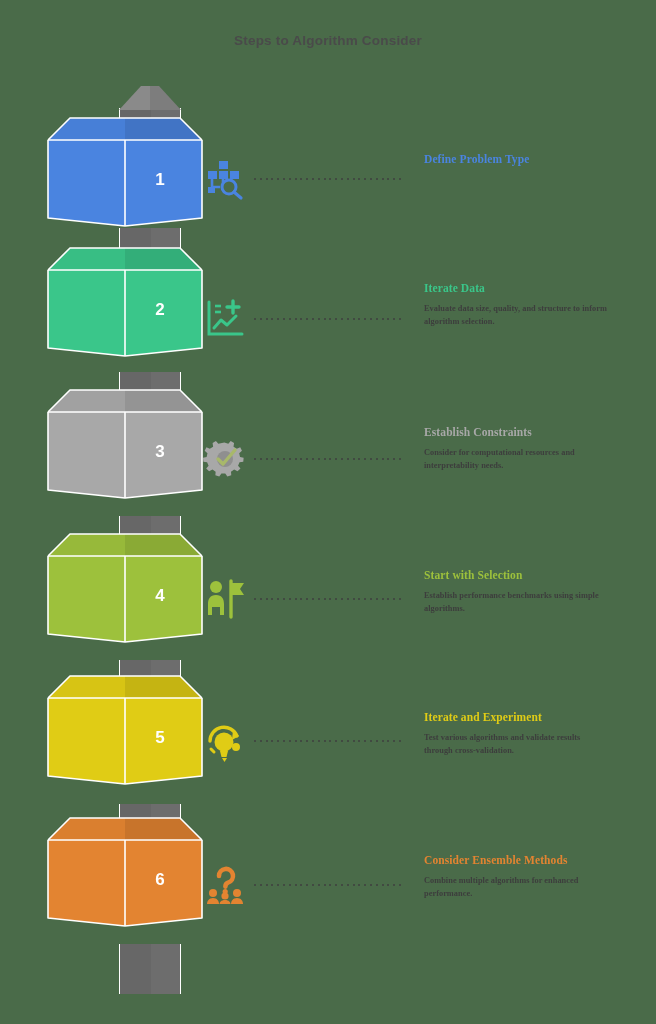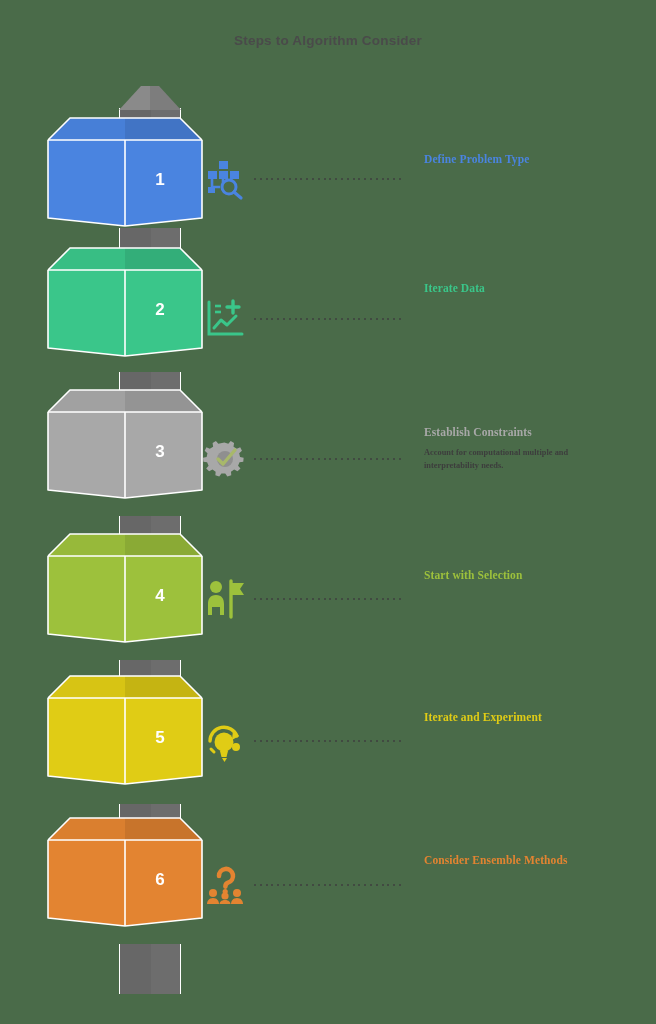--- a/index.html
+++ b/index.html
@@ -232,20 +232,21 @@
           <i style="left:110.2px;background:#3f3f3f;"></i>
           <i style="left:116px;background:#3f3f3f;"></i>
           <i style="left:121.8px;background:#3f3f3f;"></i>
           <i style="left:127.6px;background:#3f3f3f;"></i>
           <i style="left:133.4px;background:#3f3f3f;"></i>
           <i style="left:139.2px;background:#3f3f3f;"></i>
           <i style="left:145px;background:#3f3f3f;"></i>
         </div>
         <div class="txt" style="top: 281px; left: 424px;">
           <div class="head" style="color:#3ac68a;">Iterate Data</div>
+     <div class="body" style="color:#3d3d3d;">Evaluate data size, quality, and structure to inform algorithm selection.</div>
         </div>
       </div>
       <div class="step">
         <div class="box" style="top: 390px;">
           <div class="rim-left" style="background:rgb(161,161,161);"></div>
      <div class="rim-right" style="background:rgb(148,148,148);"></div>
      <div class="face-left" style="background:#a8a8a8;"></div>
      <div class="face-right" style="background:#a8a8a8;"></div>
      <svg class="outline" width="154" height="108">
        <g stroke="#ffffff" stroke-width="1.6" fill="none" stroke-linejoin="round">
@@ -287,21 +288,21 @@
           <i style="left:110.2px;background:#3f3f3f;"></i>
           <i style="left:116px;background:#3f3f3f;"></i>
           <i style="left:121.8px;background:#3f3f3f;"></i>
           <i style="left:127.6px;background:#3f3f3f;"></i>
           <i style="left:133.4px;background:#3f3f3f;"></i>
           <i style="left:139.2px;background:#3f3f3f;"></i>
           <i style="left:145px;background:#3f3f3f;"></i>
         </div>
         <div class="txt" style="top: 425px; left: 424px;">
           <div class="head" style="color:#a8a8a8;">Establish Constraints</div>
-     <div class="body" style="color:#3d3d3d;">Account for computational multiple and interpretability needs.</div>
+     <div class="body" style="color:#3d3d3d;">Consider for computational resources and interpretability needs.</div>
         </div>
       </div>
       <div class="step">
         <div class="box" style="top: 534px;">
           <div class="rim-left" style="background:rgb(151,185,58);"></div>
      <div class="rim-right" style="background:rgb(138,170,53);"></div>
      <div class="face-left" style="background:#9dc13c;"></div>
      <div class="face-right" style="background:#9dc13c;"></div>
      <svg class="outline" width="154" height="108">
        <g stroke="#ffffff" stroke-width="1.6" fill="none" stroke-linejoin="round">
@@ -344,20 +345,21 @@
           <i style="left:110.2px;background:#3f3f3f;"></i>
           <i style="left:116px;background:#3f3f3f;"></i>
           <i style="left:121.8px;background:#3f3f3f;"></i>
           <i style="left:127.6px;background:#3f3f3f;"></i>
           <i style="left:133.4px;background:#3f3f3f;"></i>
           <i style="left:139.2px;background:#3f3f3f;"></i>
           <i style="left:145px;background:#3f3f3f;"></i>
         </div>
         <div class="txt" style="top: 568px; left: 424px;">
           <div class="head" style="color:#9dc13c;">Start with Selection</div>
+     <div class="body" style="color:#3d3d3d;">Establish performance benchmarks using simple algorithms.</div>
         </div>
       </div>
       <div class="step">
         <div class="box" style="top: 676px;">
           <div class="rim-left" style="background:rgb(215,196,20);"></div>
      <div class="rim-right" style="background:rgb(197,180,18);"></div>
      <div class="face-left" style="background:#e0cc15;"></div>
      <div class="face-right" style="background:#e0cc15;"></div>
      <svg class="outline" width="154" height="108">
        <g stroke="#ffffff" stroke-width="1.6" fill="none" stroke-linejoin="round">
@@ -403,20 +405,21 @@
           <i style="left:110.2px;background:#3f3f3f;"></i>
           <i style="left:116px;background:#3f3f3f;"></i>
           <i style="left:121.8px;background:#3f3f3f;"></i>
           <i style="left:127.6px;background:#3f3f3f;"></i>
           <i style="left:133.4px;background:#3f3f3f;"></i>
           <i style="left:139.2px;background:#3f3f3f;"></i>
           <i style="left:145px;background:#3f3f3f;"></i>
         </div>
         <div class="txt" style="top: 710px; left: 424px;">
           <div class="head" style="color:#e0cc15;">Iterate and Experiment</div>
+     <div class="body" style="color:#3d3d3d;">Test various algorithms and validate results through cross-validation.</div>
         </div>
       </div>
       <div class="step">
         <div class="box" style="top: 818px;">
           <div class="rim-left" style="background:rgb(218,127,47);"></div>
      <div class="rim-right" style="background:rgb(200,116,43);"></div>
      <div class="face-left" style="background:#e38431;"></div>
      <div class="face-right" style="background:#e38431;"></div>
      <svg class="outline" width="154" height="108">
        <g stroke="#ffffff" stroke-width="1.6" fill="none" stroke-linejoin="round">
@@ -463,17 +466,18 @@
           <i style="left:110.2px;background:#3f3f3f;"></i>
           <i style="left:116px;background:#3f3f3f;"></i>
           <i style="left:121.8px;background:#3f3f3f;"></i>
           <i style="left:127.6px;background:#3f3f3f;"></i>
           <i style="left:133.4px;background:#3f3f3f;"></i>
           <i style="left:139.2px;background:#3f3f3f;"></i>
           <i style="left:145px;background:#3f3f3f;"></i>
         </div>
         <div class="txt" style="top: 853px; left: 424px;">
           <div class="head" style="color:#e38431;">Consider Ensemble Methods</div>
+     <div class="body" style="color:#3d3d3d;">Combine multiple algorithms for enhanced performance.</div>
         </div>
       </div>
     </div>
 
 </div>
 
 </body></html>

